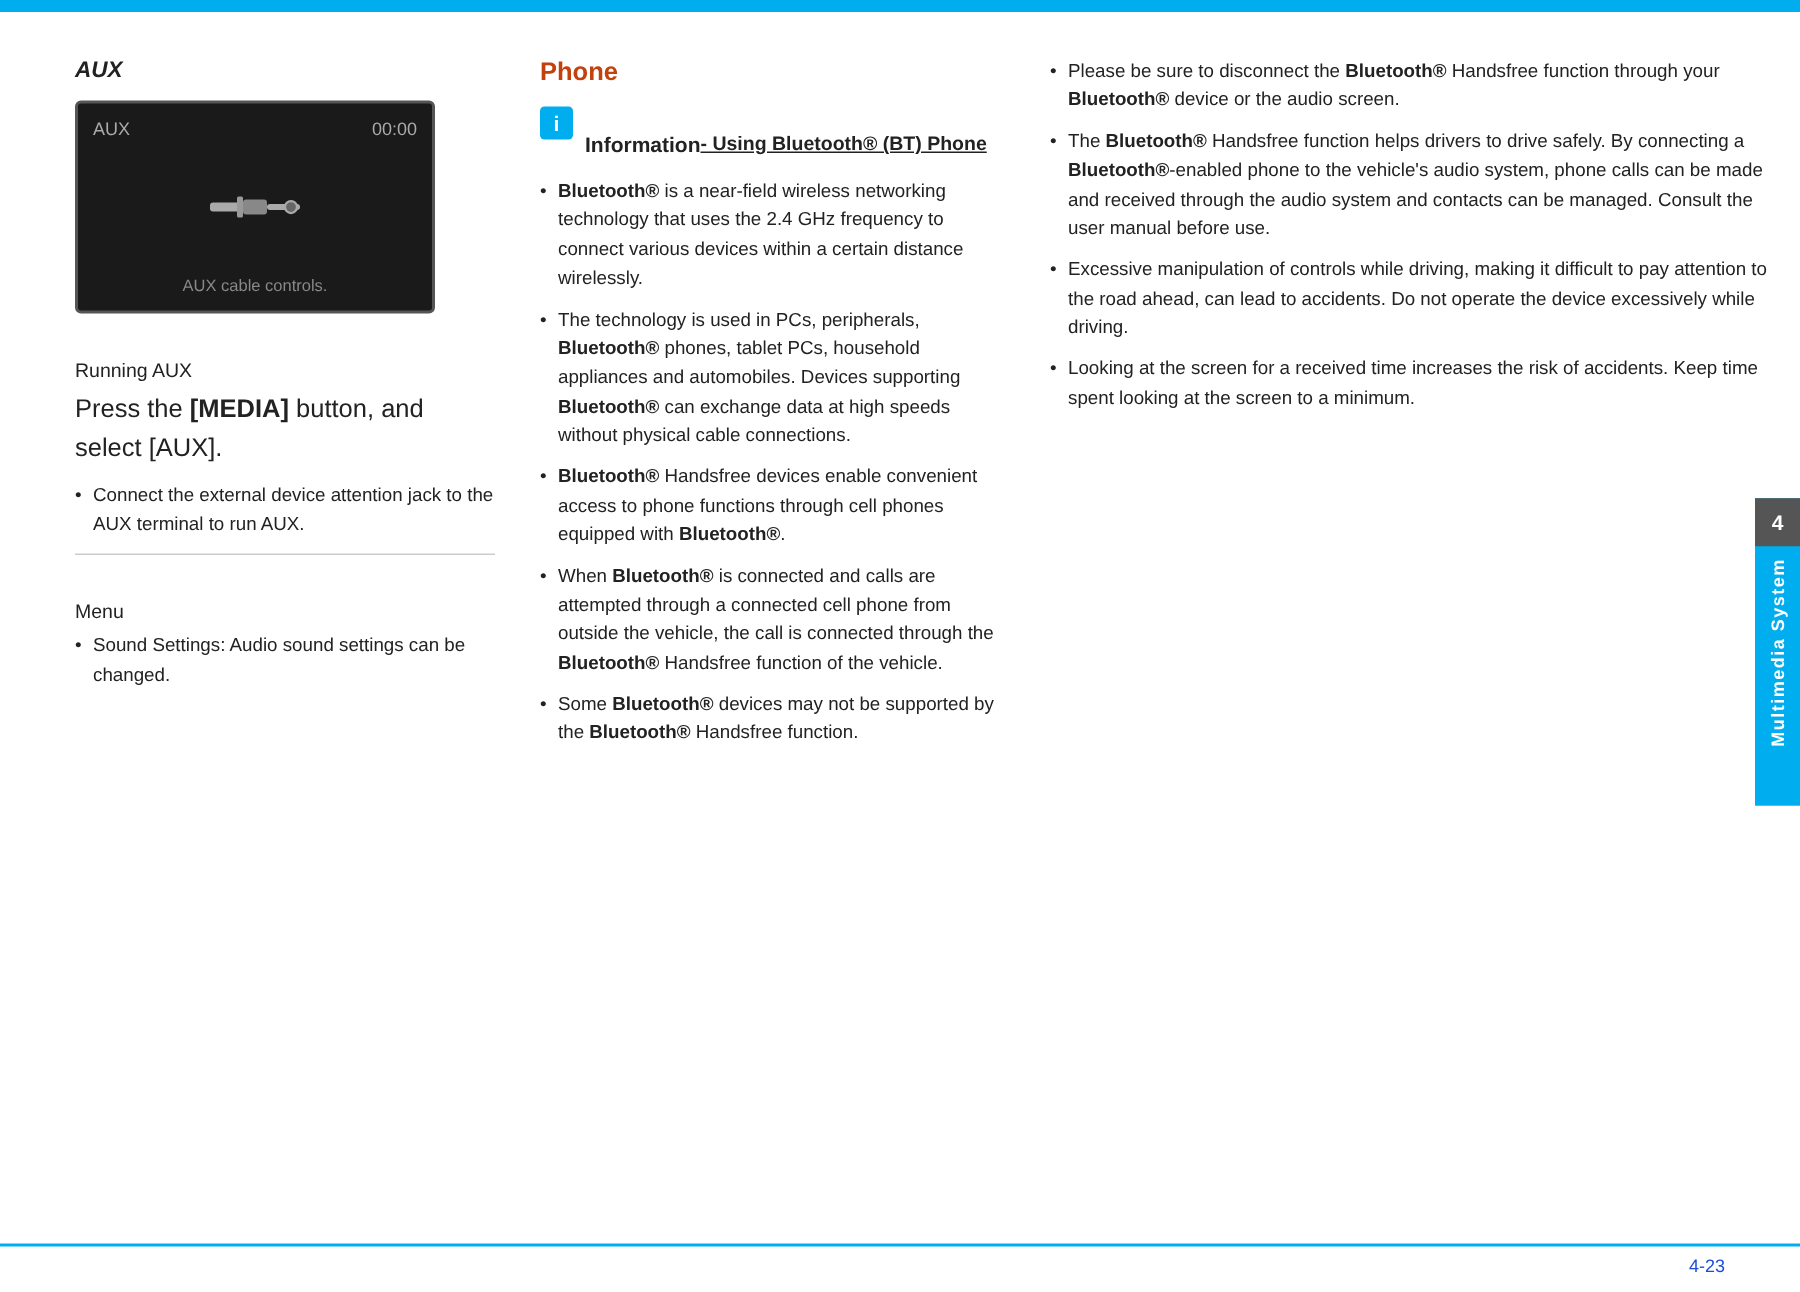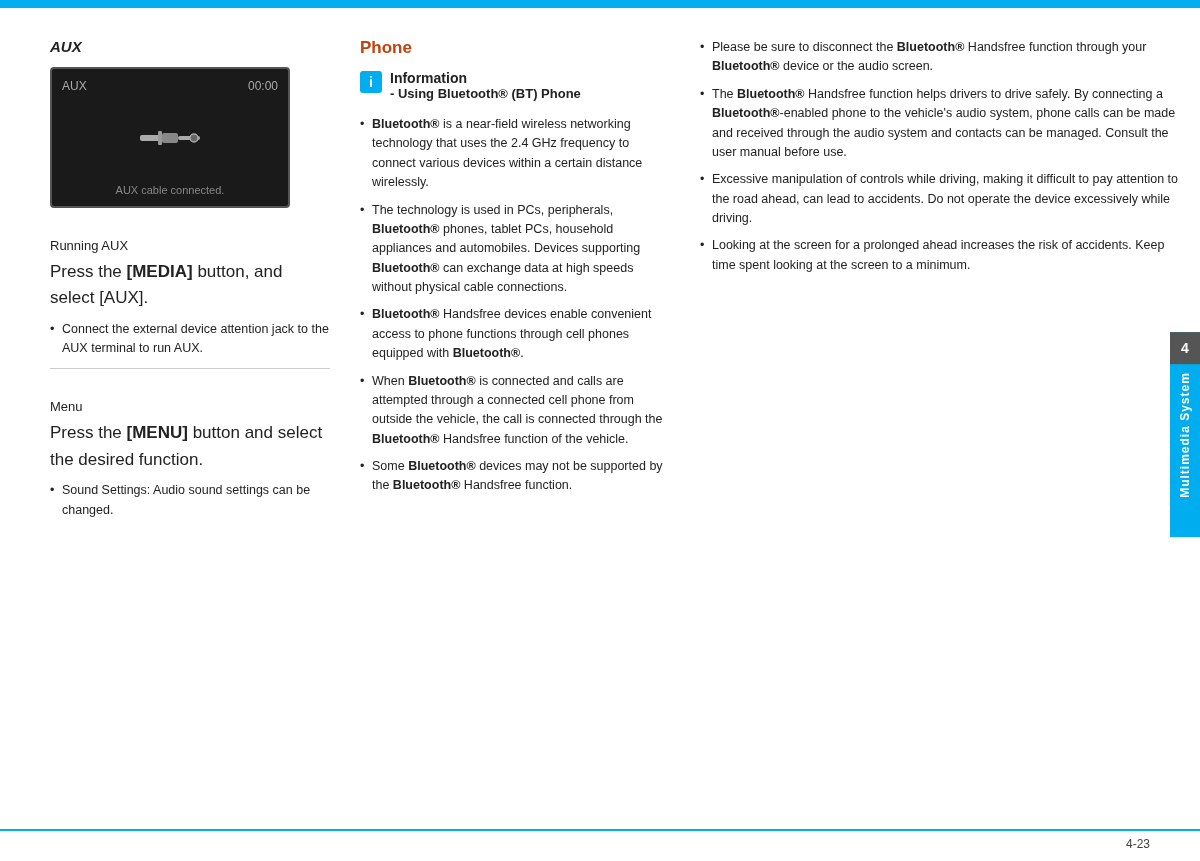--- a/index.html
+++ b/index.html
@@ -186,50 +186,52 @@
       font-size: 14px;
       display: flex;
       align-items: center;
       justify-content: center;
       flex-shrink: 0;
       margin-top: 1px;
     }
 
     .info-title-block {
       display: flex;
-      flex-direction: column;
+      flex-direction: row;
+      margin-top: 18px;
     }
 
     .info-title {
       font-weight: bold;
       font-size: 14px;
     }
 
     .info-subtitle {
       font-weight: bold;
       font-size: 13px;
+      text-decoration: underline;
     }
 
     
     strong { font-weight: bold; }
 
     
     .divider-line {
       height: 1px;
       background: #ccc;
       margin: 10px 0;
     }
 
     
     .page-number {
       position: absolute;
       bottom: 10px;
       right: 50px;
       font-size: 12px;
-      color: #404040;
+      color: #1d4ed8;
     }
   </style>
 </head>
 <body>
 
 <div class="top-bar"></div>
 
 <div class="page-container">
 
   <div class="main-content">
@@ -247,35 +249,32 @@
             
             <svg width="60" height="30" viewBox="0 0 60 30">
               <rect x="0" y="12" width="20" height="6" rx="2" fill="#aaa"></rect>
               <rect x="18" y="8" width="4" height="14" rx="1" fill="#999"></rect>
               <rect x="22" y="10" width="16" height="10" rx="2" fill="#888"></rect>
               <rect x="38" y="13" width="22" height="4" rx="2" fill="#aaa"></rect>
               <circle cx="54" cy="15" r="4" fill="#666" stroke="#aaa" stroke-width="1.5"></circle>
             </svg>
           </div>
         </div>
-        <div class="aux-screen-footer">AUX cable connected.</div>
+        <div class="aux-screen-footer">AUX cable controls.</div>
       </div>
 
       <div class="subsection-title">Running AUX</div>
       <p class="body-text">
         Press the <strong>[MEDIA]</strong> button, and select [AUX].
       </p>
       <p class="bullet-item">Connect the external device attention jack to the AUX terminal to run AUX.</p>
 
       <div class="divider-line"></div>
 
       <div class="subsection-title">Menu</div>
-      <p class="body-text">
-        Press the <strong>[MENU]</strong> button and select the desired function.
-      </p>
       <p class="bullet-item">Sound Settings: Audio sound settings can be changed.</p>
     </div>
 
     <div class="center-column">
       <div class="phone-title">Phone</div>
 
       <div class="info-box">
         <div class="info-icon">
           <span>i</span>
         </div>
@@ -306,21 +305,21 @@
       <p class="bullet-item">
         Please be sure to disconnect the <strong>Bluetooth®</strong> Handsfree function through your <strong>Bluetooth®</strong> device or the audio screen.
       </p>
       <p class="bullet-item">
         The <strong>Bluetooth®</strong> Handsfree function helps drivers to drive safely. By connecting a <strong>Bluetooth®</strong>-enabled phone to the vehicle's audio system, phone calls can be made and received through the audio system and contacts can be managed. Consult the user manual before use.
       </p>
       <p class="bullet-item">
         Excessive manipulation of controls while driving, making it difficult to pay attention to the road ahead, can lead to accidents. Do not operate the device excessively while driving.
       </p>
       <p class="bullet-item">
-        Looking at the screen for a prolonged ahead increases the risk of accidents. Keep time spent looking at the screen to a minimum.
+        Looking at the screen for a received time increases the risk of accidents. Keep time spent looking at the screen to a minimum.
       </p>
     </div>
 
   </div>
 
   <div class="side-tab">
     <div style="position: absolute; top: 0; left: 0; right: 0; background: #555; text-align: center; color: white; font-size: 14px; font-weight: bold; padding: 8px 0;">4</div>
     <div class="side-tab-text">Multimedia System</div>
   </div>
 

